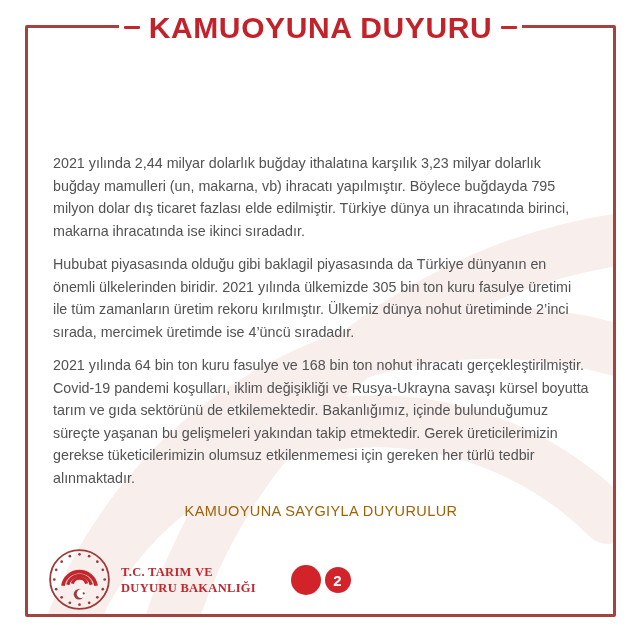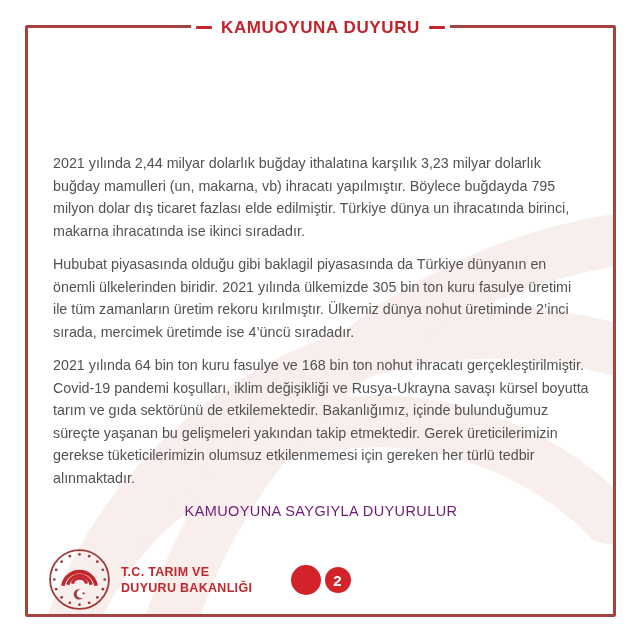--- a/index.html
+++ b/index.html
@@ -57,42 +57,42 @@
     height: 31px;
   }
   .title-dash {
     width: 16px;
     height: 3.5px;
     background: #C2272E;
     border-radius: 1px;
   }
   h1.doc-title {
     margin: 0;
-    font-size: 17px;
+    font-size: 30px;
     line-height: 31px;
     font-weight: bold;
     letter-spacing: 0.6px;
     color: #C2232B;
     white-space: nowrap;
   }
   .content {
     position: relative;
     z-index: 1;
     margin: 124px 24px 15px 25px;
     color: #515254;
     font-size: 14.3px;
     line-height: 22.5px;
   }
   .content p {
     margin: 0 0 11px 0;
   }
   .closing {
     margin-top: 3px;
     text-align: center;
-    color: #701a75;
+    color: #a16207;
     font-size: 14.5px;
     letter-spacing: 0.4px;
   }
   .footer {
     position: absolute;
     left: 20px;
     right: 20px;
     bottom: 1px;
     height: 66px;
     z-index: 1;
@@ -104,20 +104,21 @@
     display: flex;
     align-items: center;
     gap: 10px;
   }
   .ministry-name {
     color: #C1272D;
     font-weight: bold;
     font-size: 12.5px;
     line-height: 16px;
     letter-spacing: 0.3px;
+    font-family: Liberation Serif, serif;
   }
   .page-dots {
     position: absolute;
     left: 50%;
     transform: translateX(-50%);
     bottom: 18px;
     display: flex;
     align-items: center;
     gap: 4px;
   }

